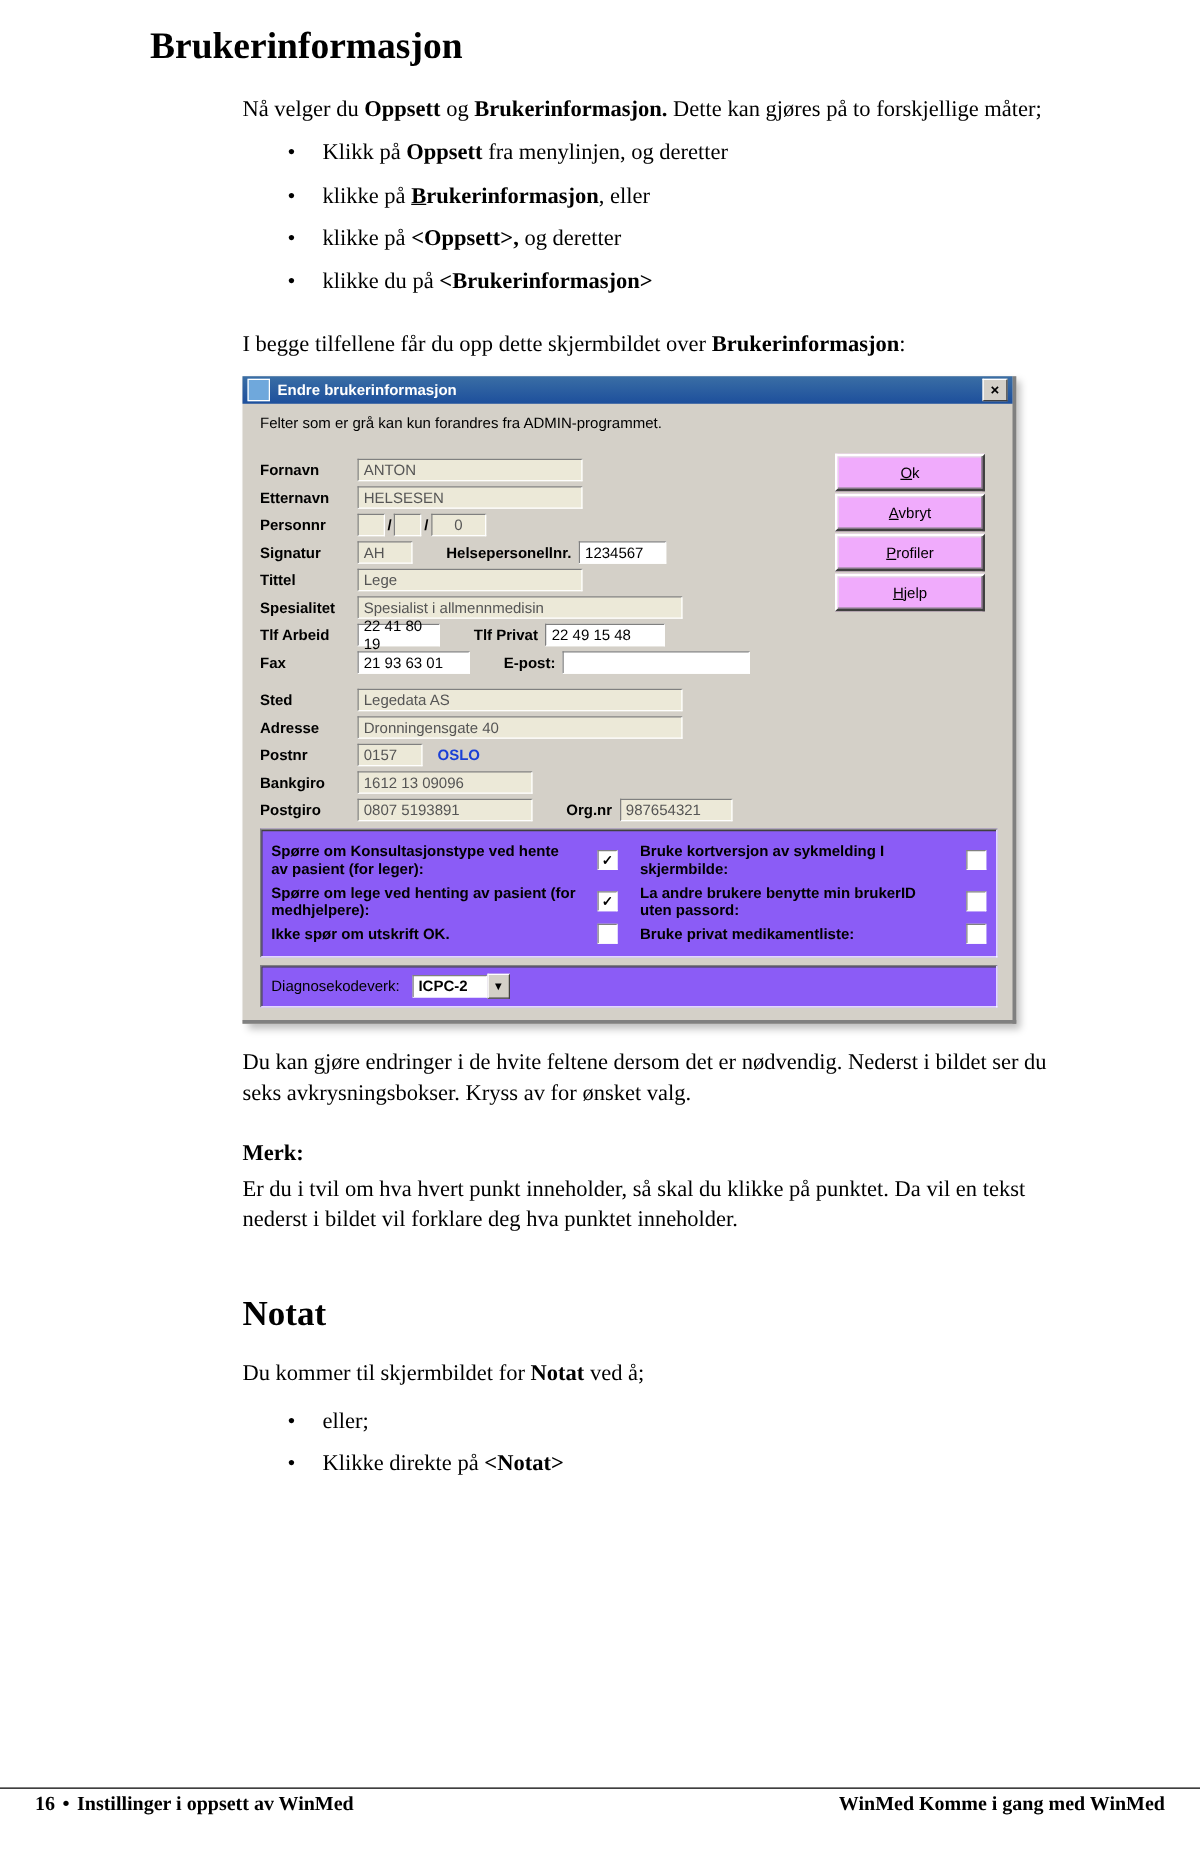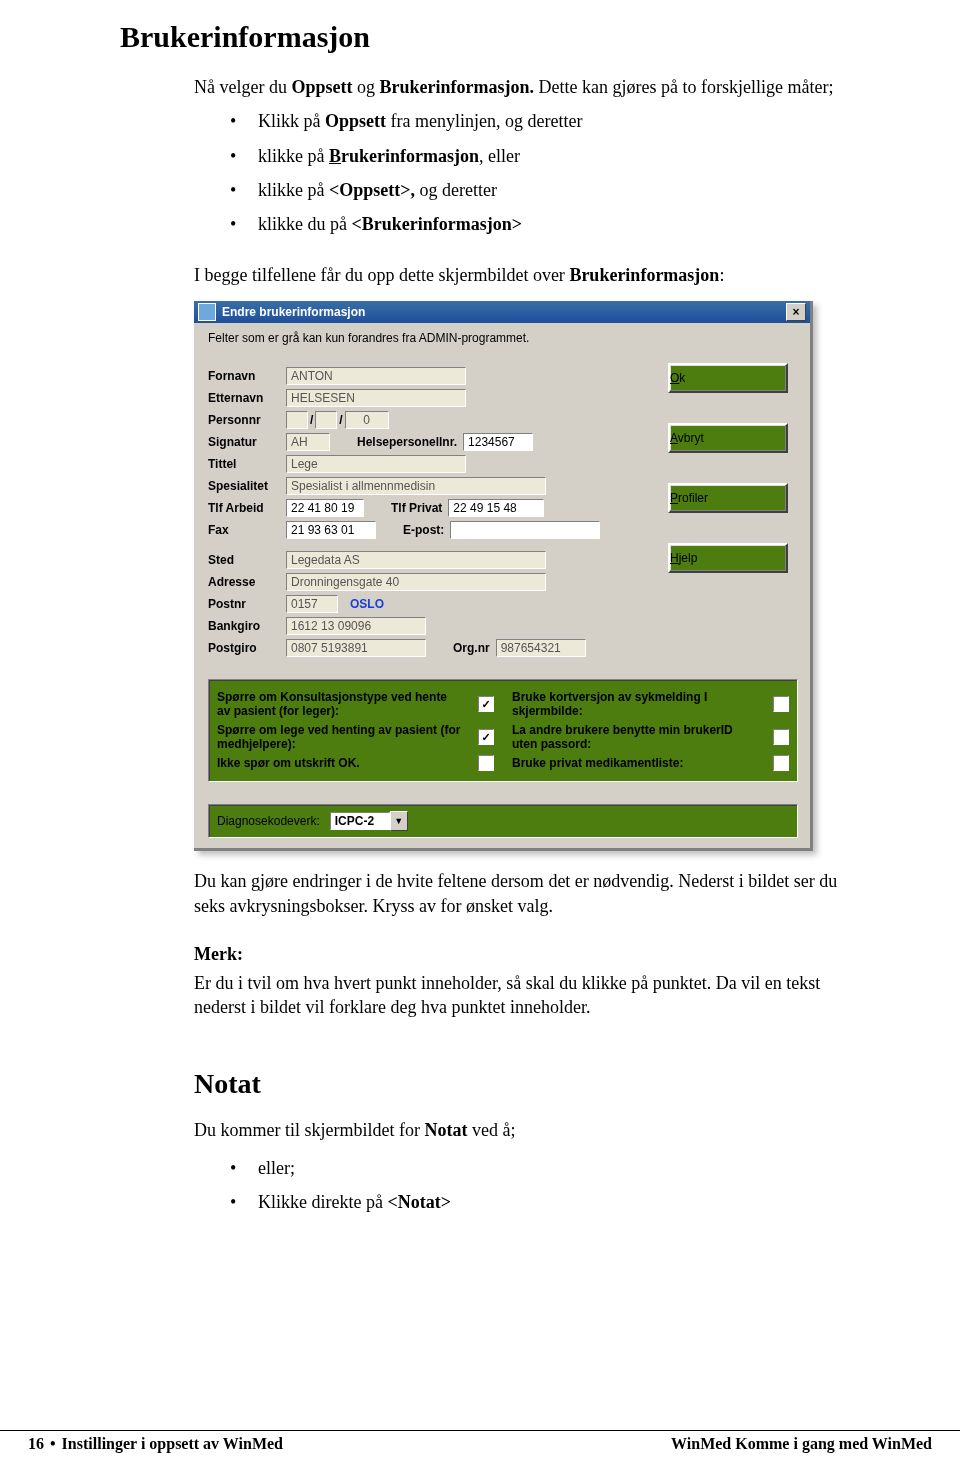--- a/index.html
+++ b/index.html
@@ -81,33 +81,33 @@
   .fld{
     height:18px;box-sizing:border-box;
     border:1px solid #808080;border-right-color:#fff;border-bottom-color:#fff;
     background:#fff;padding:0 4px;display:flex;align-items:center;
   }
   .fld.ro{background:#ece9d8;color:#555}
   .fld.tiny{width:22px;justify-content:center}
 
   .btncol{position:absolute;right:22px;top:40px;width:120px}
   .winbtn{
-    height:26px;margin-bottom:30px;
-    background:#4d7c0f;
+    height:26px;margin-bottom:2px;
+    background:#f0abfc;
     border:2px solid #fff;border-right-color:#404040;border-bottom-color:#404040;
-    display:flex;align-items:center;justify-content:flex-start;font-weight:400;
+    display:flex;align-items:center;justify-content:center;font-weight:400;
     box-shadow:inset -1px -1px 0 #808080, inset 1px 1px 0 #dfdfdf;
   }
   .u{text-decoration:underline}
 
   .panel{
-    margin-top:22px;padding:6px 8px;
+    margin-top:6px;padding:6px 8px;
     border:1px solid #808080;border-right-color:#fff;border-bottom-color:#fff;
     box-shadow:inset 1px 1px 0 #404040;
-    background:#4d7c0f;
+    background:#8b5cf6;
   }
   .opt-row{display:flex;align-items:center;margin:4px 0}
   .opt-lbl{flex:1;font-weight:700;line-height:1.2;padding-right:10px}
   .chk{width:14px;height:14px;background:#fff;border:1px solid #808080;border-right-color:#fff;border-bottom-color:#fff;display:flex;align-items:center;justify-content:center;font-size:11px;font-weight:700;margin-left:6px}
   .combo{display:flex;align-items:center}
   .combo .fld{width:60px}
   .combo .drop{width:16px;height:18px;background:#d4d0c8;border:1px solid #fff;border-right-color:#404040;border-bottom-color:#404040;display:flex;align-items:center;justify-content:center;font-size:9px}
   .optgrid{display:flex}
   .optcol{flex:1}
 
@@ -194,21 +194,21 @@
         <div class="row">
             <div class="lbl">Tittel</div>
             <div class="fld ro" style="width:180px">Lege</div>
           </div>
         <div class="row">
             <div class="lbl">Spesialitet</div>
             <div class="fld ro" style="width:260px">Spesialist i allmennmedisin</div>
           </div>
         <div class="row">
             <div class="lbl">Tlf Arbeid</div>
-            <div class="fld" style="width:78px">22 41 80 19</div>
+            <div class="fld" style="width:66px">22 41 80 19</div>
             <div class="lbl2">Tlf Privat</div>
             <div class="fld" style="width:96px">22 49 15 48</div>
           </div>
         <div class="row">
             <div class="lbl">Fax</div>
             <div class="fld" style="width:90px">21 93 63 01</div>
             <div class="lbl2">E-post:</div>
             <div class="fld" style="width:150px"></div>
           </div>
 

